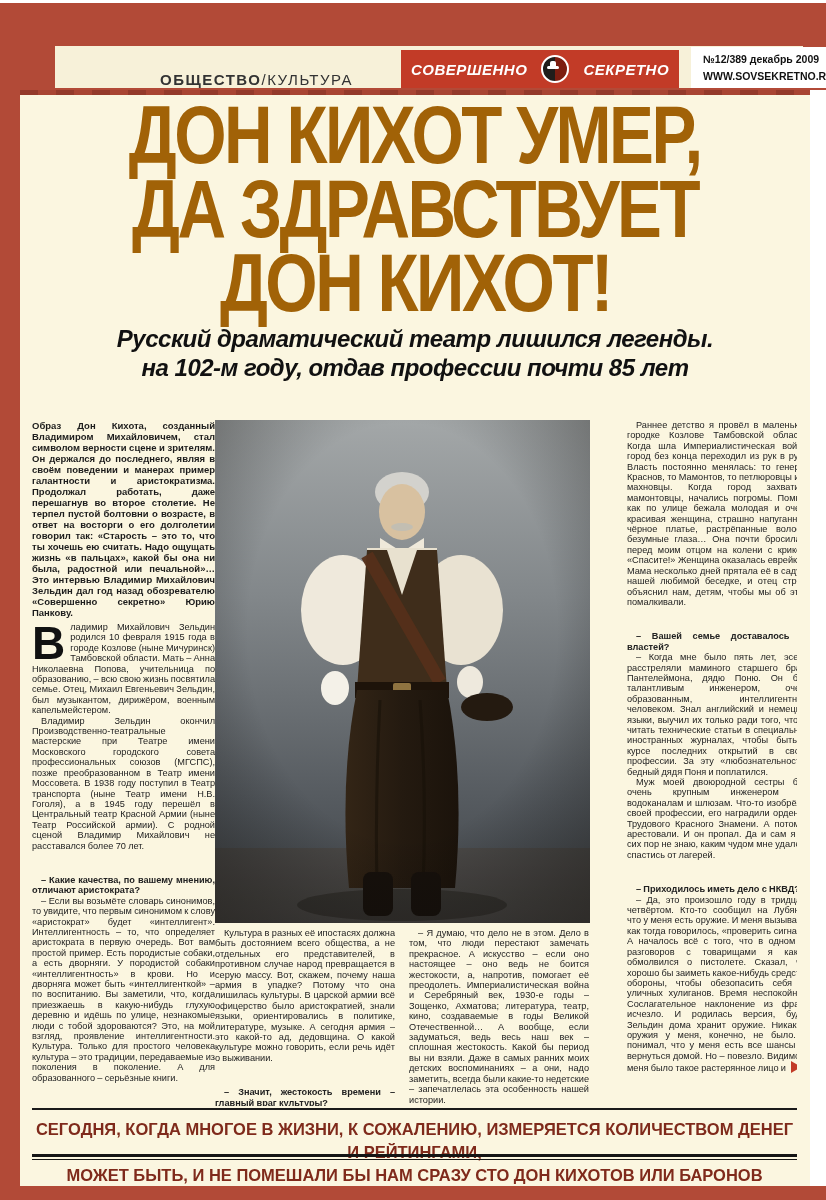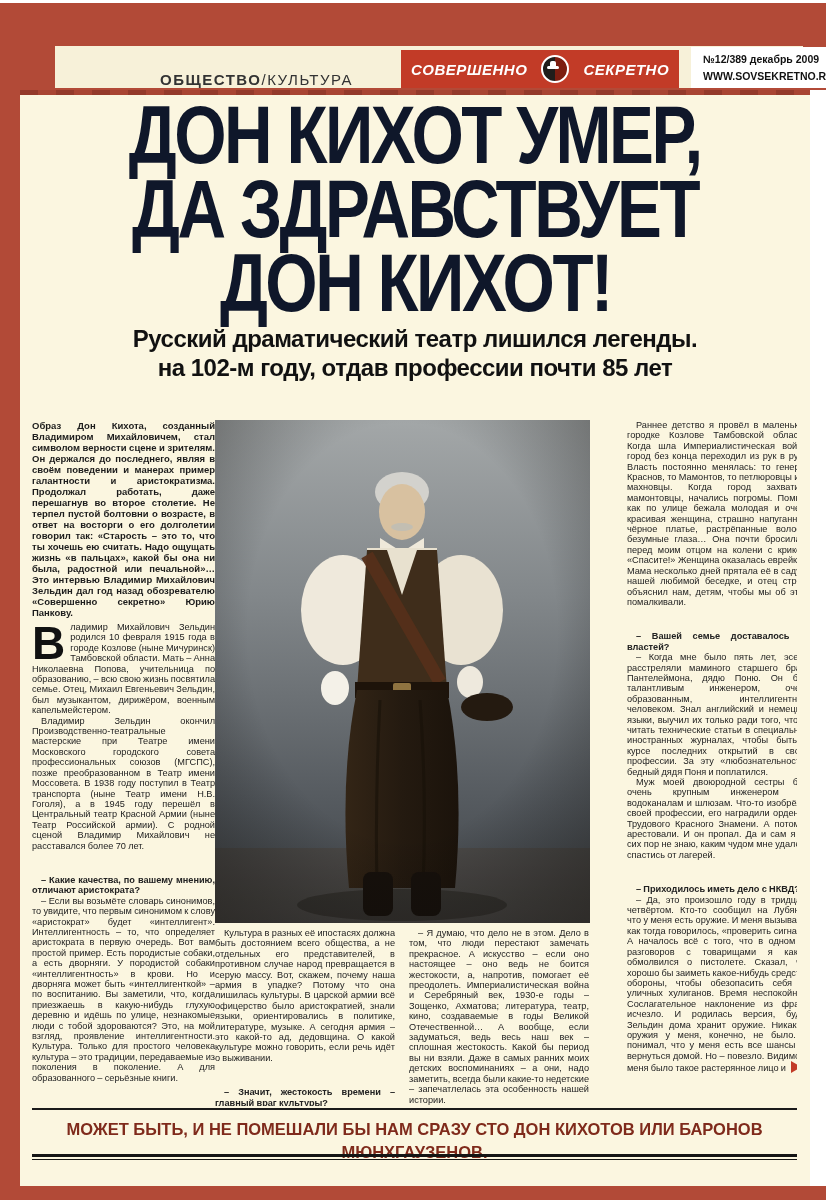--- a/index.html
+++ b/index.html
@@ -22,25 +22,25 @@
   .logo-circle span{position:absolute;left:4px;top:9px;width:12px;height:3px;background:#fff;border-radius:2px;}
   .logo-circle i{position:absolute;left:7px;top:4px;width:6px;height:6px;background:#fff;border-radius:2px 2px 0 0;}
   .issue-box{margin-left:12px;background:#fff;color:#111;font-weight:bold;font-size:10.5px;
              line-height:1.55;text-align:left;padding:4px 12px;white-space:nowrap;}
   
   .paper{position:absolute;left:20px;top:90px;width:790px;height:1096px;background:#fbf6e0;}
   .right-margin{position:absolute;right:0;top:90px;width:16px;height:1096px;background:#fff;}
   .torn{position:absolute;left:0;top:0;width:100%;height:5px;
         background:repeating-linear-gradient(90deg,#93392a 0 18px,#a84432 18px 36px);}
   
-  .headline{position:absolute;left:0;top:8px;width:100%;text-align:center;color:#0f172a;}
+  .headline{position:absolute;left:0;top:8px;width:100%;text-align:center;color:#a16207;}
   .headline div{height:74px;line-height:74px;font-size:82px;font-weight:bold;letter-spacing:-3px;}
   .headline div span{display:inline-block;transform:scaleX(.82);transform-origin:center;white-space:nowrap;}
   .subhead{position:absolute;left:0;top:234px;width:100%;text-align:center;color:#111;}
-  .subhead div{font-size:24px;line-height:29px;font-weight:bold;letter-spacing:-.5px;}
+  .subhead div{font-size:24px;line-height:29px;font-weight:bold;letter-spacing:-.5px;font-style:italic;}
   
   .cols{position:absolute;left:12px;top:330px;width:765px;height:686px;display:flex;gap:0;overflow:hidden;justify-content:space-between;}
   .col{width:183px;flex:0 0 auto;overflow:hidden;}
   .center{width:412px;flex:0 0 auto;}
   .photo{width:375px;height:503px;margin-bottom:5px;background:#6b7075;}
   .subcols{display:flex;gap:14px;height:178px;overflow:hidden;}
   .subcol{width:180px;flex:0 0 auto;overflow:hidden;}
   
   .cols p{margin:0;font-size:9.2px;line-height:10.4px;text-align:justify;color:#222;
           text-indent:9px;word-spacing:-.3px;hyphens:auto;}
@@ -171,20 +171,21 @@
         <p class="q">– Вашей семье доставалось от властей?</p>
         <p>– Когда мне было пять лет, эсеры расстреляли маминого старшего брата Пантелеймона, дядю Поню. Он был талантливым инженером, очень образованным, интеллигентным человеком. Знал английский и немецкий языки, выучил их только ради того, чтобы читать технические статьи в специальных иностранных журналах, чтобы быть в курсе последних открытий в своей профессии. За эту «любознательность» бедный дядя Поня и поплатился.</p>
         <p>Муж моей двоюродной сестры был очень крупным инженером по водоканалам и шлюзам. Что-то изобрёл в своей профессии, его наградили орденом Трудового Красного Знамени. А потом – арестовали. И он пропал. Да и сам я до сих пор не знаю, каким чудом мне удалось спастись от лагерей.</p>
         <p class="q">– Приходилось иметь дело с НКВД?</p>
         <p><span>– Да, это произошло году в тридцать четвёртом. Кто-то сообщил на Лубянку, что у меня есть оружие. И меня вызывали, как тогда говорилось, «проверить сигнал». А началось всё с того, что в одном из разговоров с товарищами я как-то обмолвился о пистолете. Сказал, что хорошо бы заиметь какое-нибудь средство обороны, чтобы обезопасить себя от уличных хулиганов. Время неспокойное. Сослагательное наклонение из фразы исчезло. И родилась версия, будто Зельдин дома хранит оружие. Никакого оружия у меня, конечно, не было. Я понимал, что у меня есть все шансы не вернуться домой. Но – повезло. Видимо, у меня было такое растерянное лицо и</span><span class="cont-arrow"></span></p>
       </div>
     </div>
 
     <div class="rule-thin"></div>
     <div class="footer-quote">
+      <div>СЕГОДНЯ, КОГДА МНОГОЕ В ЖИЗНИ, К СОЖАЛЕНИЮ, ИЗМЕРЯЕТСЯ КОЛИЧЕСТВОМ ДЕНЕГ И РЕЙТИНГАМИ,</div>
       <div>МОЖЕТ БЫТЬ, И НЕ ПОМЕШАЛИ БЫ НАМ СРАЗУ СТО ДОН КИХОТОВ ИЛИ БАРОНОВ МЮНХГАУЗЕНОВ.</div>
     </div>
     <div class="rule-double"></div>
   </div>
 
   <div class="right-margin"></div>
   <div class="frame-bottom"></div>
 </div>
 
 </body></html>

